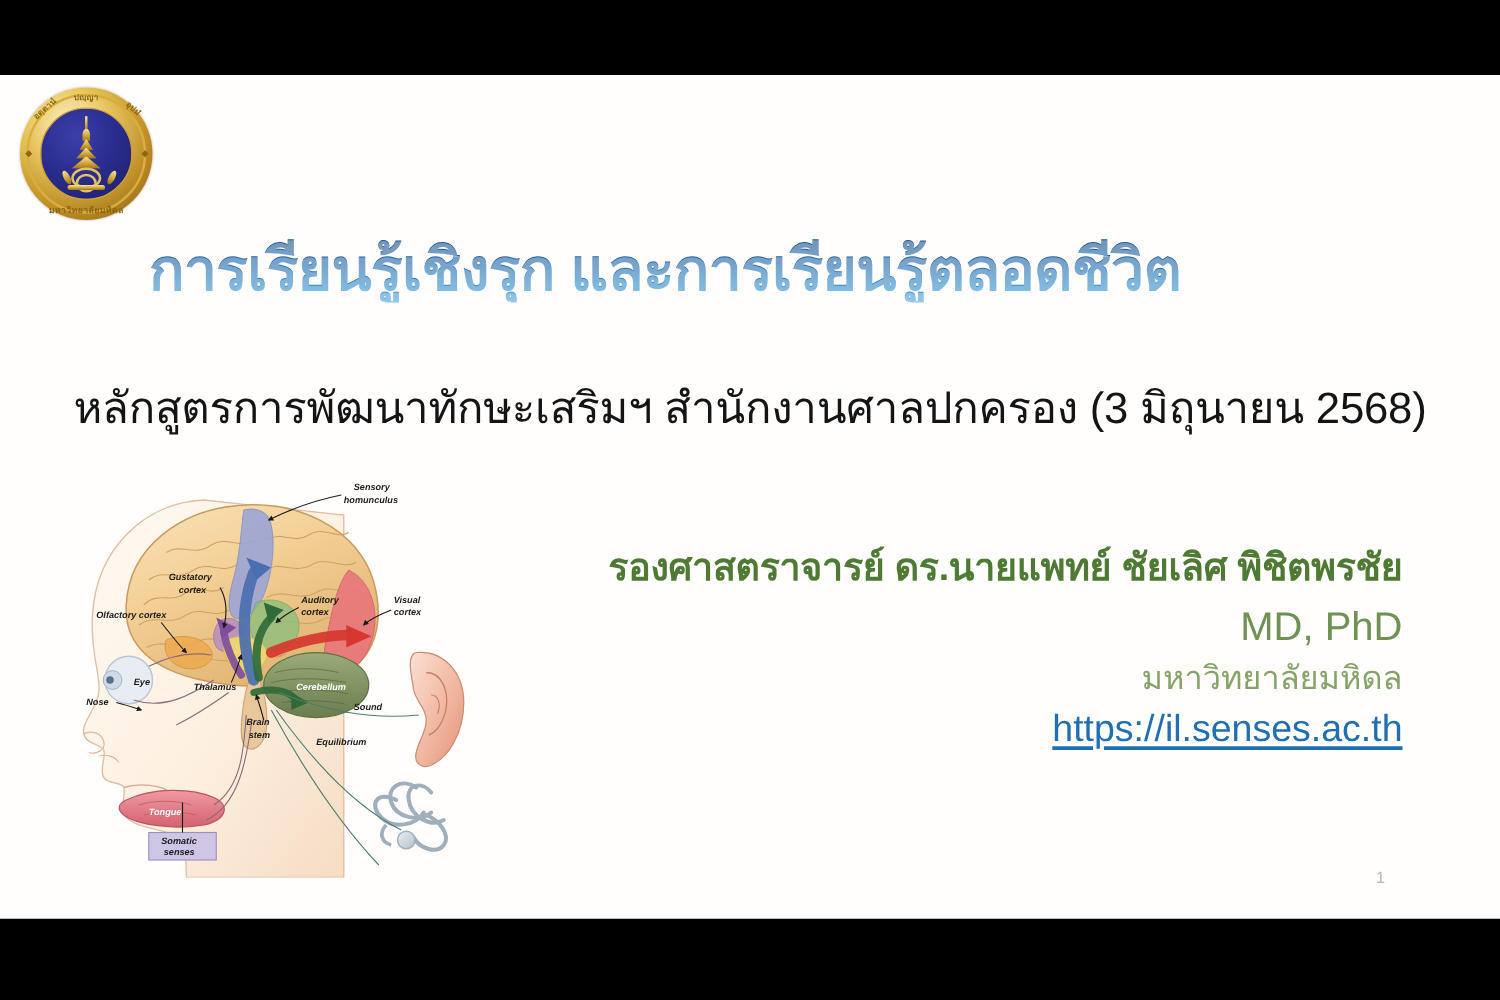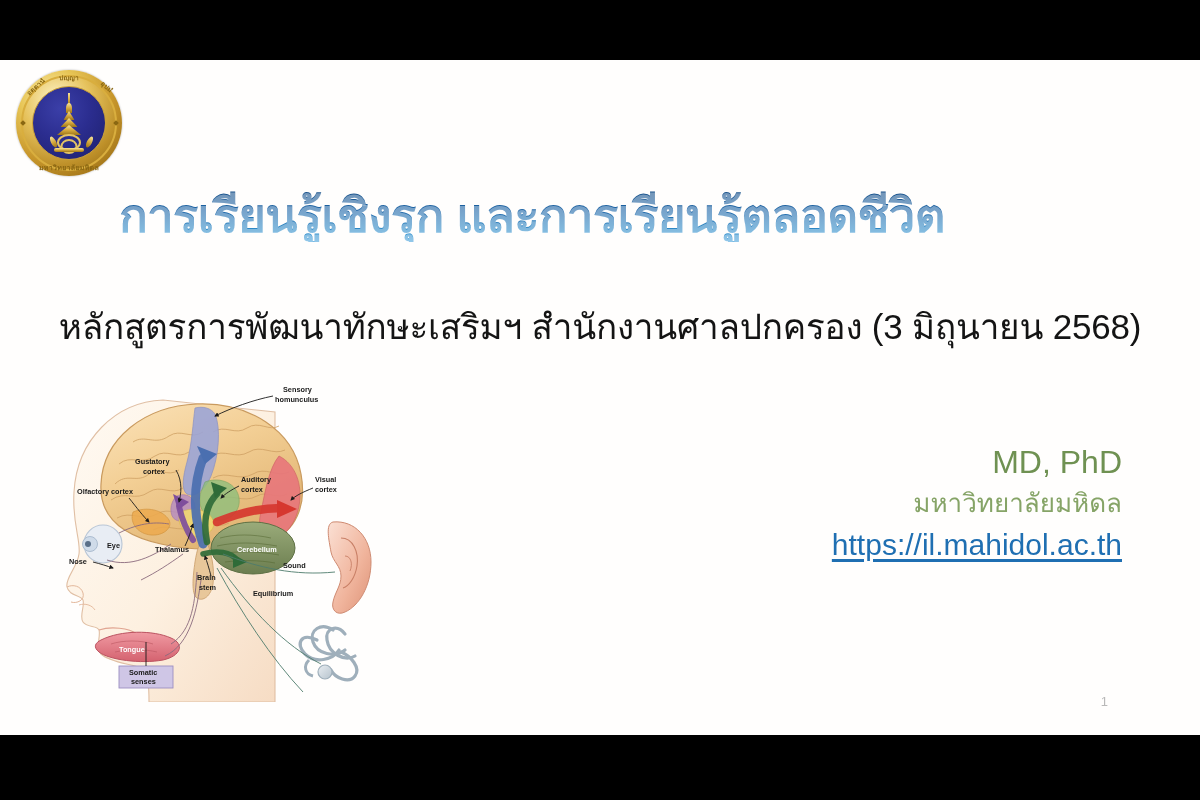--- a/index.html
+++ b/index.html
@@ -84,21 +84,21 @@
   .sp-aff{font-size:26px;color:#86a467;line-height:1.42;}
   .sp-url{
     display:inline-block;margin-top:6px;font-size:30px;color:#1f6fb2;
     text-decoration:underline;text-underline-offset:4px;cursor:pointer;
   }
 
   
   #pageno{position:absolute;right:92px;top:634px;font-size:13px;color:#b9b9b9;}
 
   
-  #brainfig{position:absolute;left:45px;top:312px;width:340px;height:330px;}
+  #brainfig{position:absolute;left:45px;top:312px;width:340px;height:330px;font-style:italic;}
   #brainfig svg{display:block;width:340px;height:330px;}
   .blbl{font-family:"Liberation Sans",sans-serif;font-size:7.3px;font-weight:bold;fill:#1a1a1a;}
   .blbl.w{fill:#ffffff;}
   .ldr{stroke:#1a1a1a;stroke-width:.9;fill:none;}
 </style>
 </head>
 <body>
 
 <div id="stage">
 
@@ -132,23 +132,24 @@
           <i class="sp" style="top:43px;left:78%;width:5px;height:12px;border-radius:50%;transform:rotate(28deg);"></i>
         </div>
       </div>
     </div>
 
     <div id="title">การเรียนรู้เชิงรุก และการเรียนรู้ตลอดชีวิต</div>
 
     <div id="subtitle">หลักสูตรการพัฒนาทักษะเสริมฯ สำนักงานศาลปกครอง (3 มิถุนายน 2568)</div>
 
     <div id="speaker">
+      <div class="sp-name">รองศาสตราจารย์ ดร.นายแพทย์ ชัยเลิศ พิชิตพรชัย</div>
       <div class="sp-degree">MD, PhD</div>
       <div class="sp-aff">มหาวิทยาลัยมหิดล</div>
-      <div><a class="sp-url">https://il.mahidol.ac.th</a></div>
+      <div><a class="sp-url">https://il.senses.ac.th</a></div>
     </div>
 
     <div id="pageno">1</div>
 
     <div id="brainfig">
       <svg viewBox="0 0 340 330" xmlns="http://www.w3.org/2000/svg">
         <defs>
           <linearGradient id="skin" x1="0" y1="0" x2="1" y2="1">
             <stop offset="0%" stop-color="#fffaf3"></stop>
             <stop offset="55%" stop-color="#fdf0e0"></stop>

